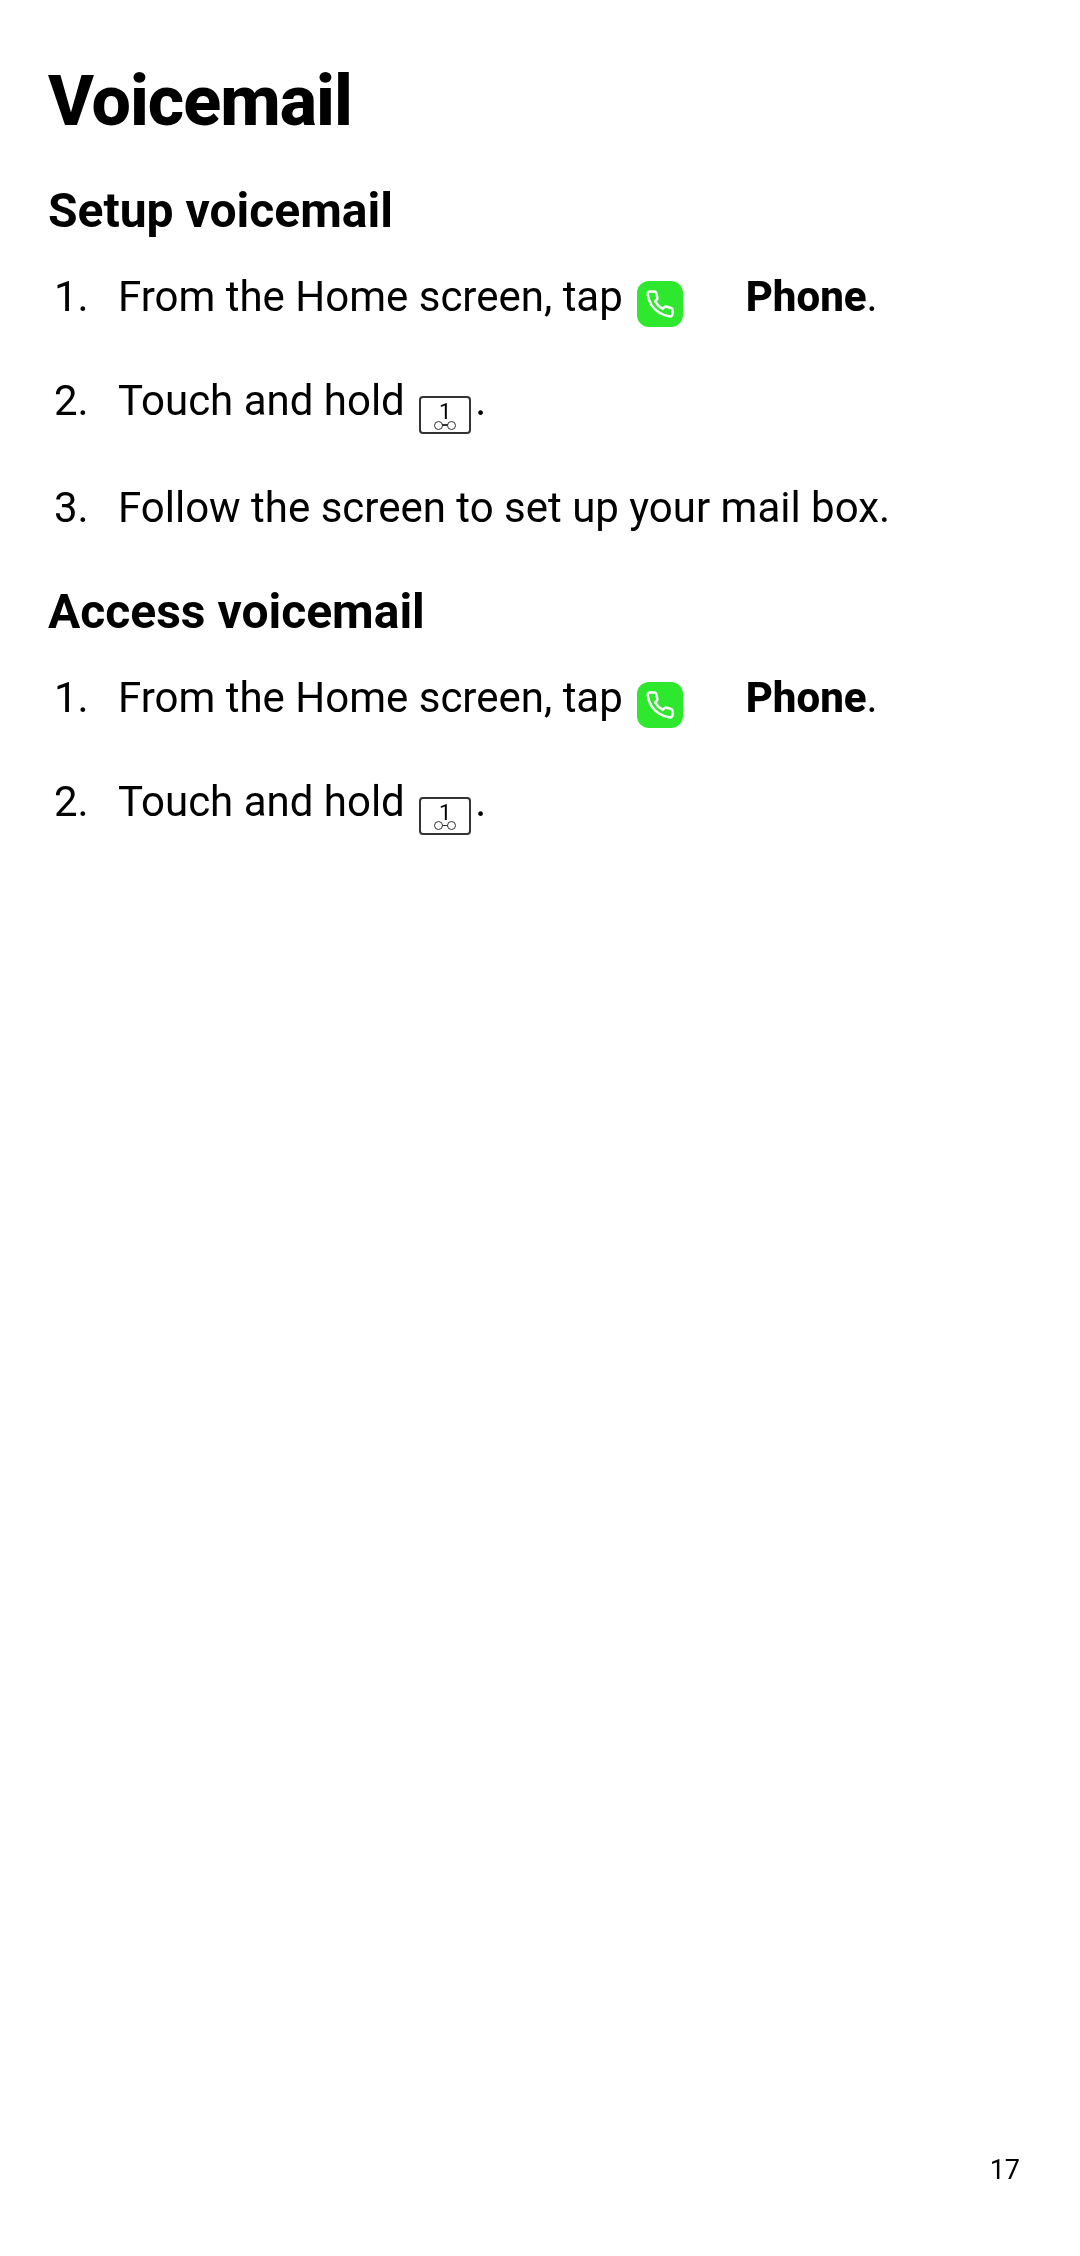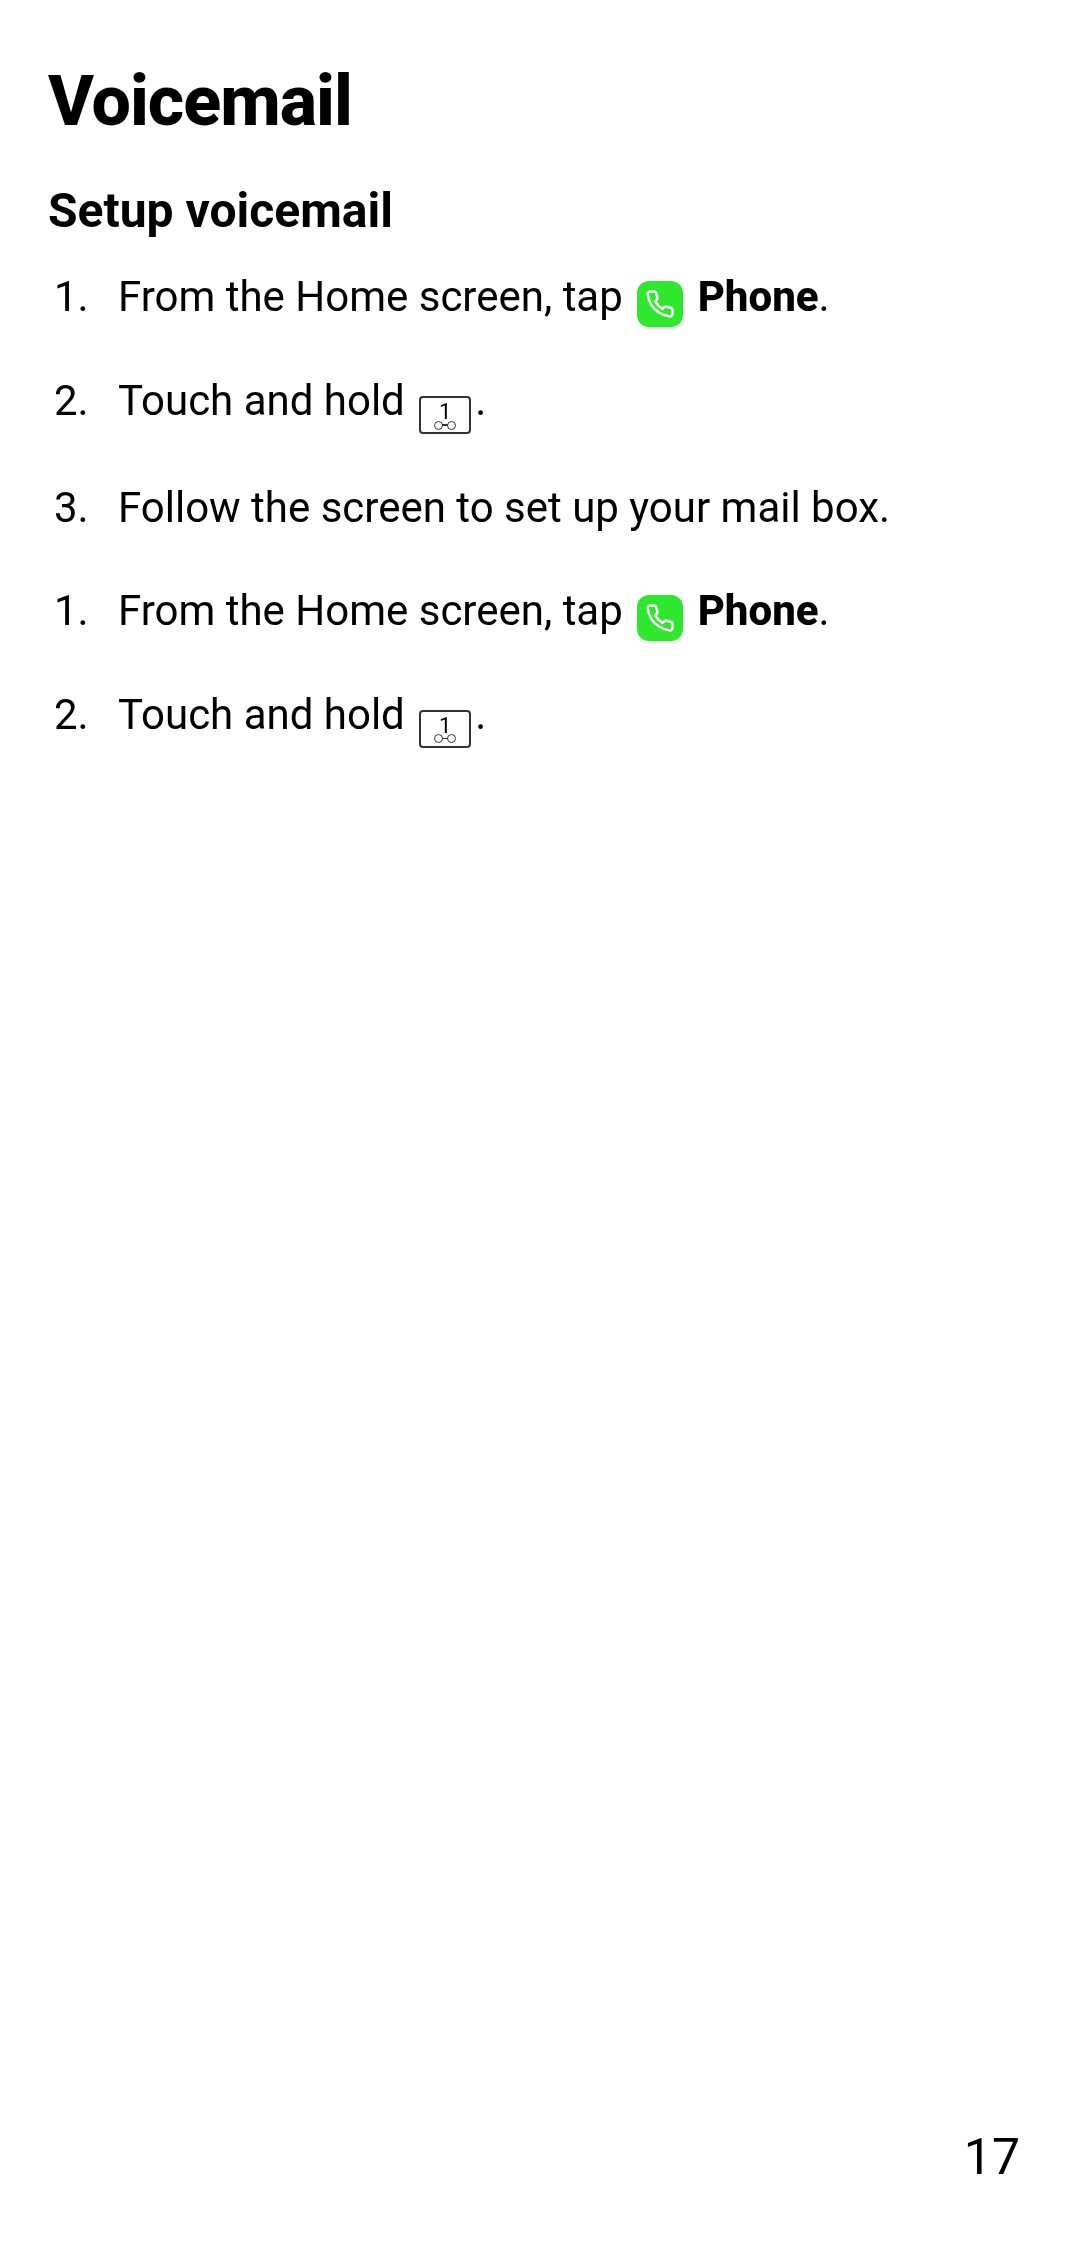--- a/index.html
+++ b/index.html
@@ -59,20 +59,21 @@
     background: #2ee82e;
     vertical-align: -8px;
     margin: 0 4px 0 4px;
   }
   .phone-icon svg {
     width: 30px;
     height: 30px;
   }
   .bold {
     font-weight: 800;
+    margin-left: 48px;
   }
   .key-icon {
     display: inline-flex;
     flex-direction: column;
     align-items: center;
     justify-content: center;
     border: 2px solid #333;
     border-radius: 4px;
     width: 48px;
     height: 34px;
@@ -101,21 +102,21 @@
   .key-icon .voicemail-dots .bar {
     width: 6px;
     height: 1.5px;
     background: #333;
     margin: 0 -1px;
   }
   .page-number {
     position: absolute;
     bottom: 70px;
     right: 60px;
-    font-size: 50px;
+    font-size: 27px;
   }
 </style>
 </head>
 <body>
 
 <div class="page">
 
   <h1 class="page-title">Voicemail</h1>
 
   <h2 class="section-heading">Setup voicemail</h2>
@@ -139,20 +140,21 @@
             <span class="dot"></span>
           </span>
       </span><span>.</span>
     </li>
     <li>
       <span class="num">3.</span>
       <span>Follow the screen to set up your mail box.</span>
     </li>
   </ol>
 
+  <h2 class="section-heading">Access voicemail</h2>
 
   <ol class="steps">
     <li>
       <span class="num">1.</span>
       <span>From the Home screen, tap </span><span class="phone-icon">
         <svg viewBox="0 0 24 24" fill="none" stroke="#ffffff" stroke-width="2" stroke-linecap="round" stroke-linejoin="round">
             <path d="M22 16.92v3a2 2 0 0 1-2.18 2 19.86 19.86 0 0 1-8.63-3.07 19.5 19.5 0 0 1-6-6A19.86 19.86 0 0 1 2.12 4.18 2 2 0 0 1 4.11 2h3a2 2 0 0 1 2 1.72c.13.96.37 1.9.72 2.81a2 2 0 0 1-.45 2.11L8.09 9.91a16 16 0 0 0 6 6l1.27-1.27a2 2 0 0 1 2.11-.45c.91.35 1.85.59 2.81.72A2 2 0 0 1 22 16.92z"></path>
           </svg>
       </span> <span class="bold">Phone</span><span>.</span>
     </li>

